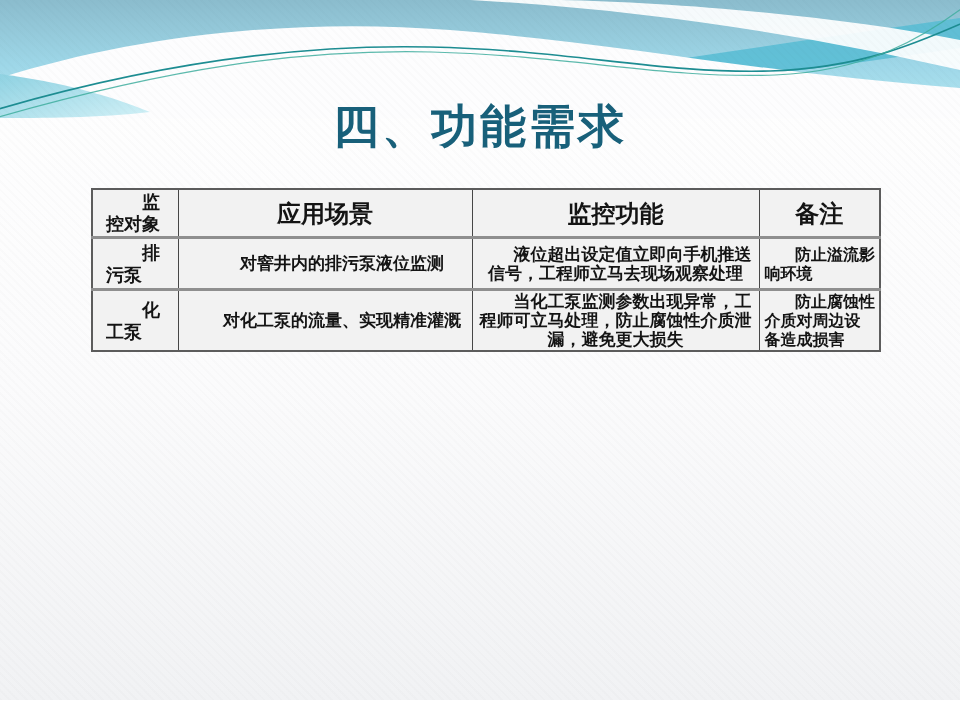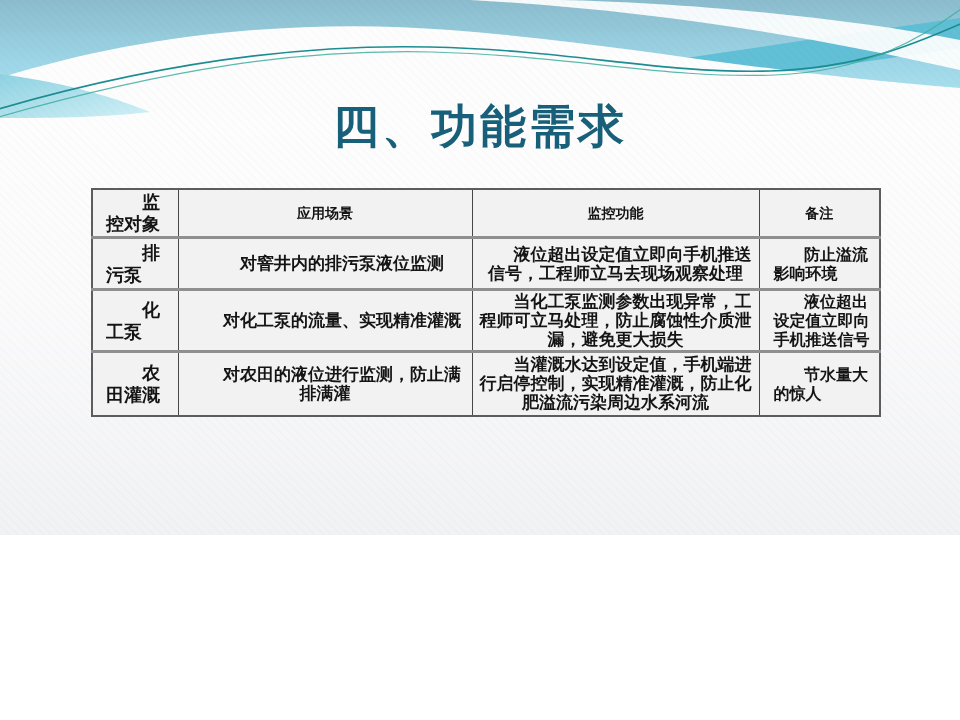--- a/index.html
+++ b/index.html
@@ -2,21 +2,21 @@
 <html><head>
 <meta charset="utf-8">
 <style>
   html,body { margin:0; padding:0; }
   body {
     width:960px; height:720px;
     font-family:"Liberation Sans", sans-serif;
     background:#ffffff;
   }
   .slide {
-    position:relative; width:960px; height:535px; overflow:hidden;
+    position:relative; width:960px; height:700px; overflow:hidden;
     background:linear-gradient(180deg,#ffffff 0%,#fbfbfc 55%,#f1f2f4 100%);
   }
   
   .slide::after {
     content:""; position:absolute; inset:0; pointer-events:none;
     background:repeating-linear-gradient(45deg, rgba(0,0,0,0.012) 0 2px, rgba(255,255,255,0) 2px 6px);
   }
   .wave-header { position:absolute; top:0; left:0; width:960px; height:118px; }
   .slide-title {
     position:absolute; top:96px; left:0; width:960px;
@@ -39,34 +39,34 @@
     border-right:1px solid #474747;
     border-top:3px solid #8f8f8f;
     font-weight:bold;
     vertical-align:middle;
     padding:1px 3px;
     word-break:break-all;
     overflow:hidden;
   }
   .req-table thead th {
     border-top:2px solid #5c5c5c;
-    font-size:14px; line-height:21px; text-align:center;
+    font-size:24px; line-height:21px; text-align:center;
   }
   .req-table thead tr { height:44px; }
   .req-table th.c0, .req-table td.c0 {
     text-align:left; text-indent:2em;
     font-size:18px; line-height:22px; padding-left:13px;
   }
   .req-table td.c1, .req-table td.c2 {
     text-align:center; text-indent:2em;
     font-size:17px; line-height:19px;
   }
   .req-table td.c3 {
     text-align:left; text-indent:1.9em;
-    font-size:16px; line-height:19px; padding-left:14px;
+    font-size:16px; line-height:19px; padding-left:5px;
   }
   
   .req-table tbody tr:nth-child(1) { height:52px; }
   .req-table tbody tr:nth-child(2) { height:58px; }
   .req-table tbody tr:nth-child(3) { height:64px; }
   .req-table tbody tr:nth-child(4) { height:58px;text-decoration:underline; }
   .req-table tbody tr:nth-child(5) { height:62px; }
   .req-table tbody tr:nth-child(6) { height:40px; }
   .req-table tbody tr:nth-child(7) { height:39px; }
   .req-table tbody tr:nth-child(8) { height:39px; }
@@ -124,24 +124,18 @@
         <tr>
           <td class="c0">排污泵</td>
           <td class="c1">对窨井内的排污泵液位监测</td>
           <td class="c2">液位超出设定值立即向手机推送信号，工程师立马去现场观察处理</td>
           <td class="c3">防止溢流影响环境</td>
         </tr>
         <tr>
           <td class="c0">化工泵</td>
           <td class="c1">对化工泵的流量、实现精准灌溉</td>
           <td class="c2">当化工泵监测参数出现异常，工程师可立马处理，防止腐蚀性介质泄漏，避免更大损失</td>
-          <td class="c3">液位超出设定值立即向手机推送信号</td>
-        </tr>
-        <tr>
-          <td class="c0">农田灌溉</td>
-          <td class="c1">对农田的液位进行监测，防止满排满灌</td>
-          <td class="c2">当灌溉水达到设定值，手机端进行启停控制，实现精准灌溉，防止化肥溢流污染周边水系河流</td>
-          <td class="c3">节水量大的惊人</td>
+          <td class="c3">防止腐蚀性介质对周边设备造成损害</td>
         </tr>
       </tbody>
   </table>
 
 </div>
 
 </body></html>

